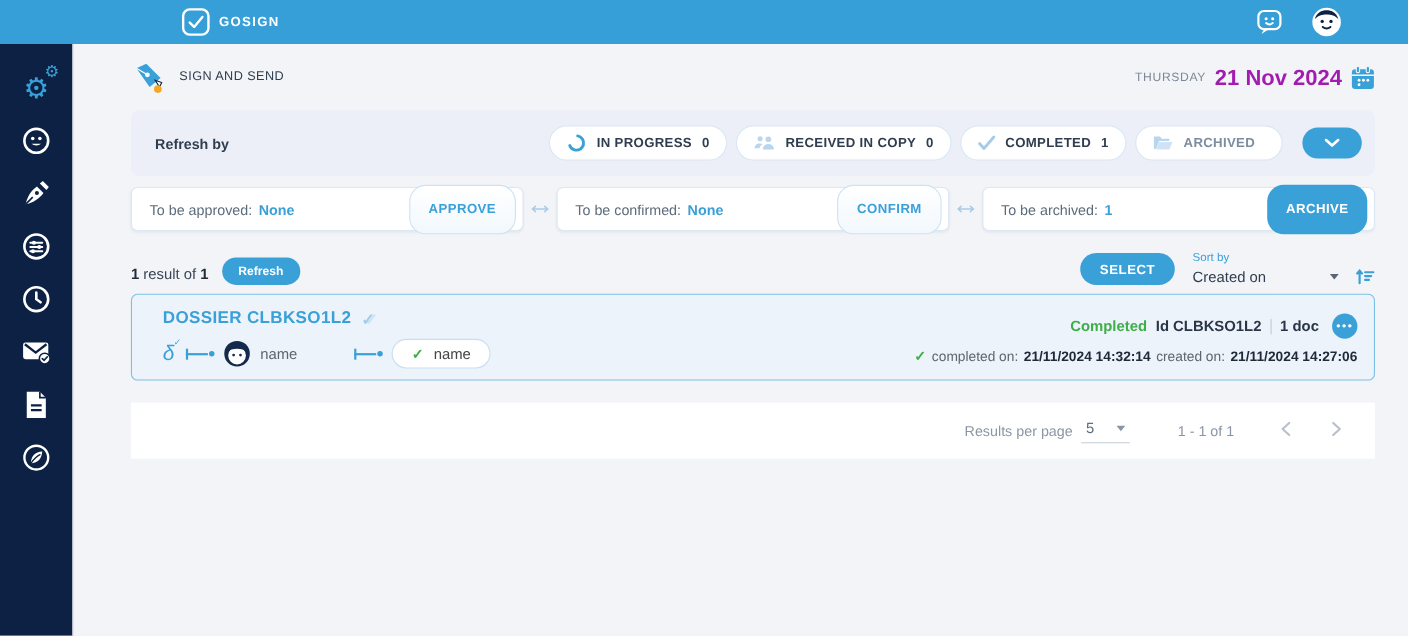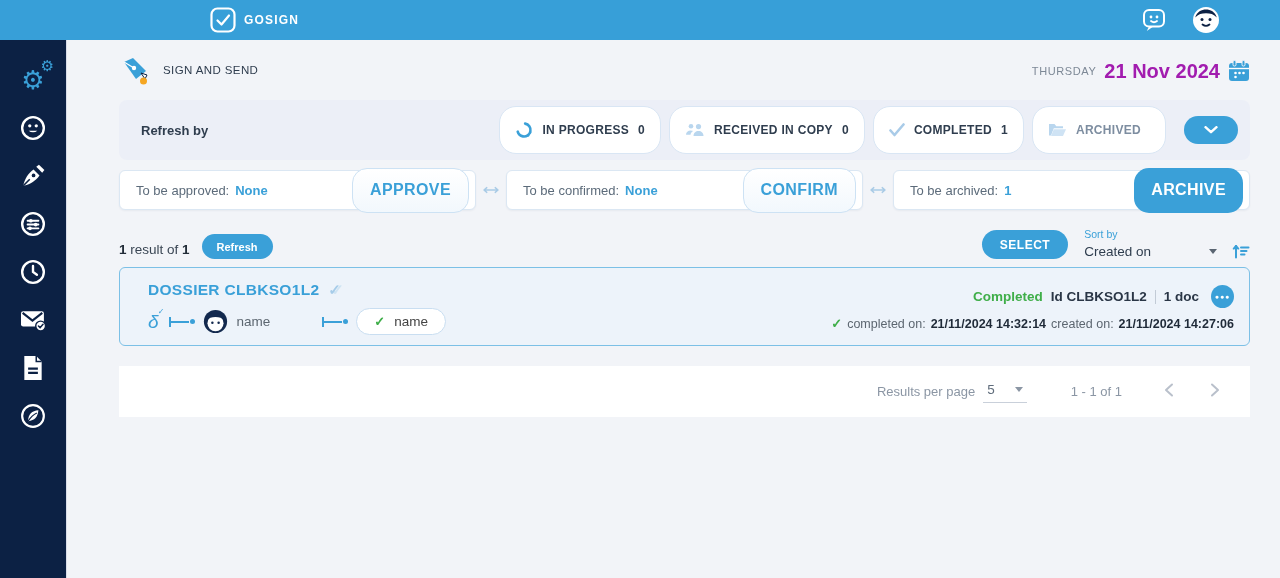--- a/index.html
+++ b/index.html
@@ -1,19 +1,19 @@
 <!DOCTYPE html>
 <html><head>
 <meta charset="utf-8">
 <style>
   * { box-sizing: border-box; margin: 0; padding: 0; }
   html,body { width:1280px; height:578px; overflow:hidden; font-family:"Liberation Sans",sans-serif; background:#f2f4f8; }
 
   
-  .topbar { height:40px; background:#379fd8; display:flex; align-items:center;padding-left:45px; }
+  .topbar { height:40px; background:#379fd8; display:flex; align-items:center; }
   .logo { display:flex; align-items:center; gap:8px; margin-left:165px; }
   .logo-text { color:#fff; font-size:12px; font-weight:700; letter-spacing:1.2px; }
   .topbar-right { margin-left:auto; display:flex; align-items:center; gap:26px; margin-right:60px; }
 
   
   .shell { display:flex; height:538px; }
   .sidenav { width:66px; background:#0c2144; display:flex; flex-direction:column; align-items:center; padding-top:26px; gap:21px; flex-shrink:0; }
   .snav-item { width:30px; height:27px; display:flex; align-items:center; justify-content:center; position:relative; }
   .gears-big { color:#3aa0d8; font-size:26px; line-height:1; }
   .gears-small { color:#3aa0d8; font-size:15px; line-height:1; position:absolute; top:-8px; right:-6px; }
@@ -32,31 +32,31 @@
   .title-row { margin-top:14px; display:flex; align-items:center; gap:11px; padding-left:6px; }
   .page-title { font-size:26px; font-weight:700; color:#4ba5dc; letter-spacing:.2px; }
 
   .desc { margin-top:10px; font-size:13.5px; color:#2f3d4e; padding-left:2px; }
   .desc b { font-weight:700; }
 
   
   .filterbar { margin-top:14px; height:60px; background:#eceff7; border-radius:8px; display:flex; align-items:center; padding:0 12px 0 22px; }
   .filter-label { font-size:13px; font-weight:700; color:#2f3d4e; }
   .chips { margin-left:auto; display:flex; align-items:center; gap:8px; }
-  .chip { background:#fff; border:1px solid #d9e6f4; border-radius:17px; height:48px; display:flex; align-items:center; gap:9px; padding:0 15px; font-size:12px; font-weight:700; color:#2f3d4e; letter-spacing:.3px; cursor:pointer; }
+  .chip { background:#fff; border:1px solid #d9e6f4; border-radius:17px; height:32px; display:flex; align-items:center; gap:9px; padding:0 15px; font-size:12px; font-weight:700; color:#2f3d4e; letter-spacing:.3px; cursor:pointer; }
   .chip .cnt { font-weight:700; }
   .chip.muted { color:#7d8da0; }
   .expand-btn { width:54px; height:28px; border-radius:14px; background:#3aa0d8; border:none; display:flex; align-items:center; justify-content:center; margin-left:18px; cursor:pointer; }
 
   
   .panels { margin-top:10px; display:flex; align-items:center; }
   .panel { flex:1; height:40px; background:#fff; border:1px solid #dbe7f3; border-radius:6px; box-shadow:0 1px 2px rgba(20,40,80,.05); display:flex; align-items:center; padding:0 6px 0 16px; }
   .panel-label { font-size:13px; color:#5c6b7a; }
   .panel-value { font-size:13px; font-weight:700; color:#3aa0d8; margin-left:6px; }
-  .pill-btn { height:45px; border-radius:15px; padding:0 17px; font-size:16px; font-weight:700; letter-spacing:.4px; margin-left:auto; cursor:pointer; font-family:"Liberation Sans",sans-serif; }
+  .pill-btn { height:45px; border-radius:15px; padding:0 17px; font-size:12px; font-weight:700; letter-spacing:.4px; margin-left:auto; cursor:pointer; font-family:"Liberation Sans",sans-serif; }
   .pill-outline { background:linear-gradient(#ffffff,#f2f8fd); border:1px solid #cde2f4; color:#3aa0d8; }
   .pill-solid { background:#3aa0d8; border:none; color:#fff; }
   .panel-sep { width:30px; display:flex; justify-content:center; flex-shrink:0; }
 
   
   .results-row { margin-top:18px; display:flex; align-items:flex-end; }
   .results-left { display:flex; align-items:center; font-size:13.5px; color:#3a4654; padding-bottom:2px; }
   .results-left b { font-weight:700; color:#222c38; }
   .results-left .sp { white-space:pre; }
   .refresh-btn { margin-left:12px; height:25px; border-radius:13px; background:#3aa0d8; color:#fff; border:none; font-size:11px; font-weight:700; padding:0 15px; cursor:pointer; font-family:"Liberation Sans",sans-serif; }

